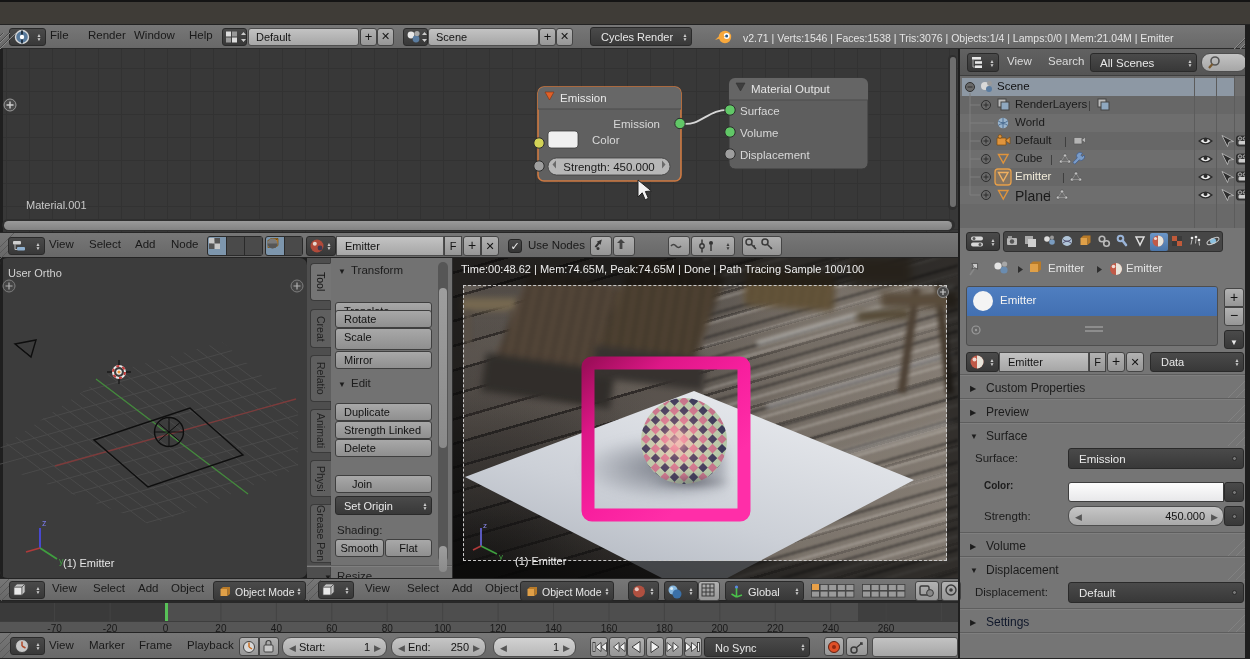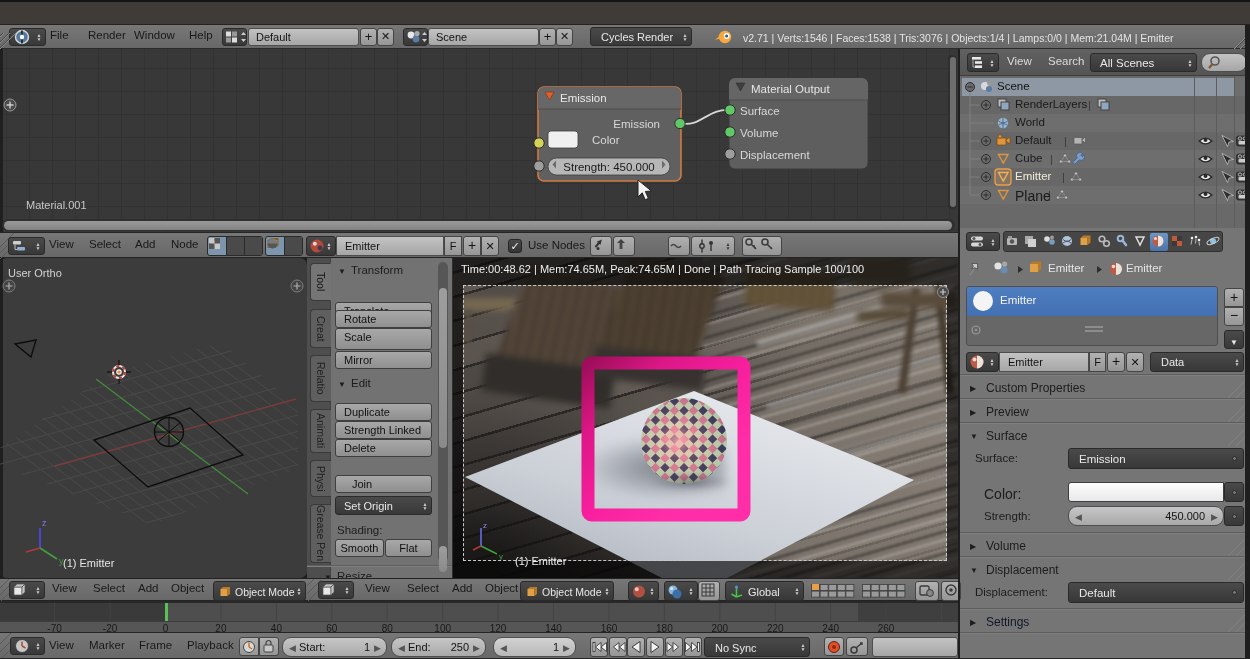--- a/index.html
+++ b/index.html
@@ -538,21 +538,21 @@
 <div class="abs" style="left:0;top:170px;width:290px;height:1px;background:#5e5e5e;"></div>
     <div class="abs" style="left:0;top:171px;width:290px;height:1px;background:#7f7f7f;"></div>
 <div class="abs" style="left:10px;top:180px;font-size:8px;color:#1c1c1c;">▶</div>
     <div class="abs" style="left:26px;top:177px;font-size:12px;color:#1c1c1c;">Preview</div>
 <div class="abs" style="left:0;top:194px;width:290px;height:1px;background:#5e5e5e;"></div>
     <div class="abs" style="left:0;top:195px;width:290px;height:1px;background:#7f7f7f;"></div>
 <div class="abs" style="left:10px;top:204px;font-size:8px;color:#1c1c1c;">▼</div>
     <div class="abs" style="left:26px;top:201px;font-size:12px;color:#1c1c1c;">Surface</div>
 <div class="abs" style="left:15px;top:224px;font-size:11.5px;color:#1c1c1c;">Surface:</div>
 <div class="btnD" style="left:108px;top:220px;width:176px;height:21px;padding:4px 0 0 10px;font-size:11.5px;">Emission<span style="position:absolute;right:6px;top:7px;width:5px;height:5px;border-radius:50%;background:#777;border:1px solid #2a2a2a;"></span></div>
-<div class="abs" style="left:24px;top:258px;font-size:14px;color:#1c1c1c;">Color:</div>
+<div class="abs" style="left:24px;top:252px;font-size:10px;color:#1c1c1c;font-weight:bold;">Color:</div>
 <div class="abs" style="left:108px;top:254px;width:156px;height:20px;background:linear-gradient(#fdfdfd,#e8e8ea);border:1px solid #3e3e3e;border-radius:3px 0 0 3px;"></div>
 <div class="btnD" style="left:264px;top:254px;width:20px;height:20px;">
       <span style="position:absolute;right:6px;top:7px;width:5px;height:5px;border-radius:50%;background:#777;border:1px solid #2a2a2a;"></span>
     </div>
 <div class="abs" style="left:24px;top:282px;font-size:11.5px;color:#1c1c1c;">Strength:</div>
 <div class="pill" style="left:108px;top:278px;width:156px;height:20px;">
       <span style="position:absolute;left:6px;top:5px;color:#555;font-size:9px;">◀</span>
       <span style="position:absolute;right:18px;top:3px;">450.000</span>
       <span style="position:absolute;right:5px;top:5px;color:#555;font-size:9px;">▶</span>
     </div>

